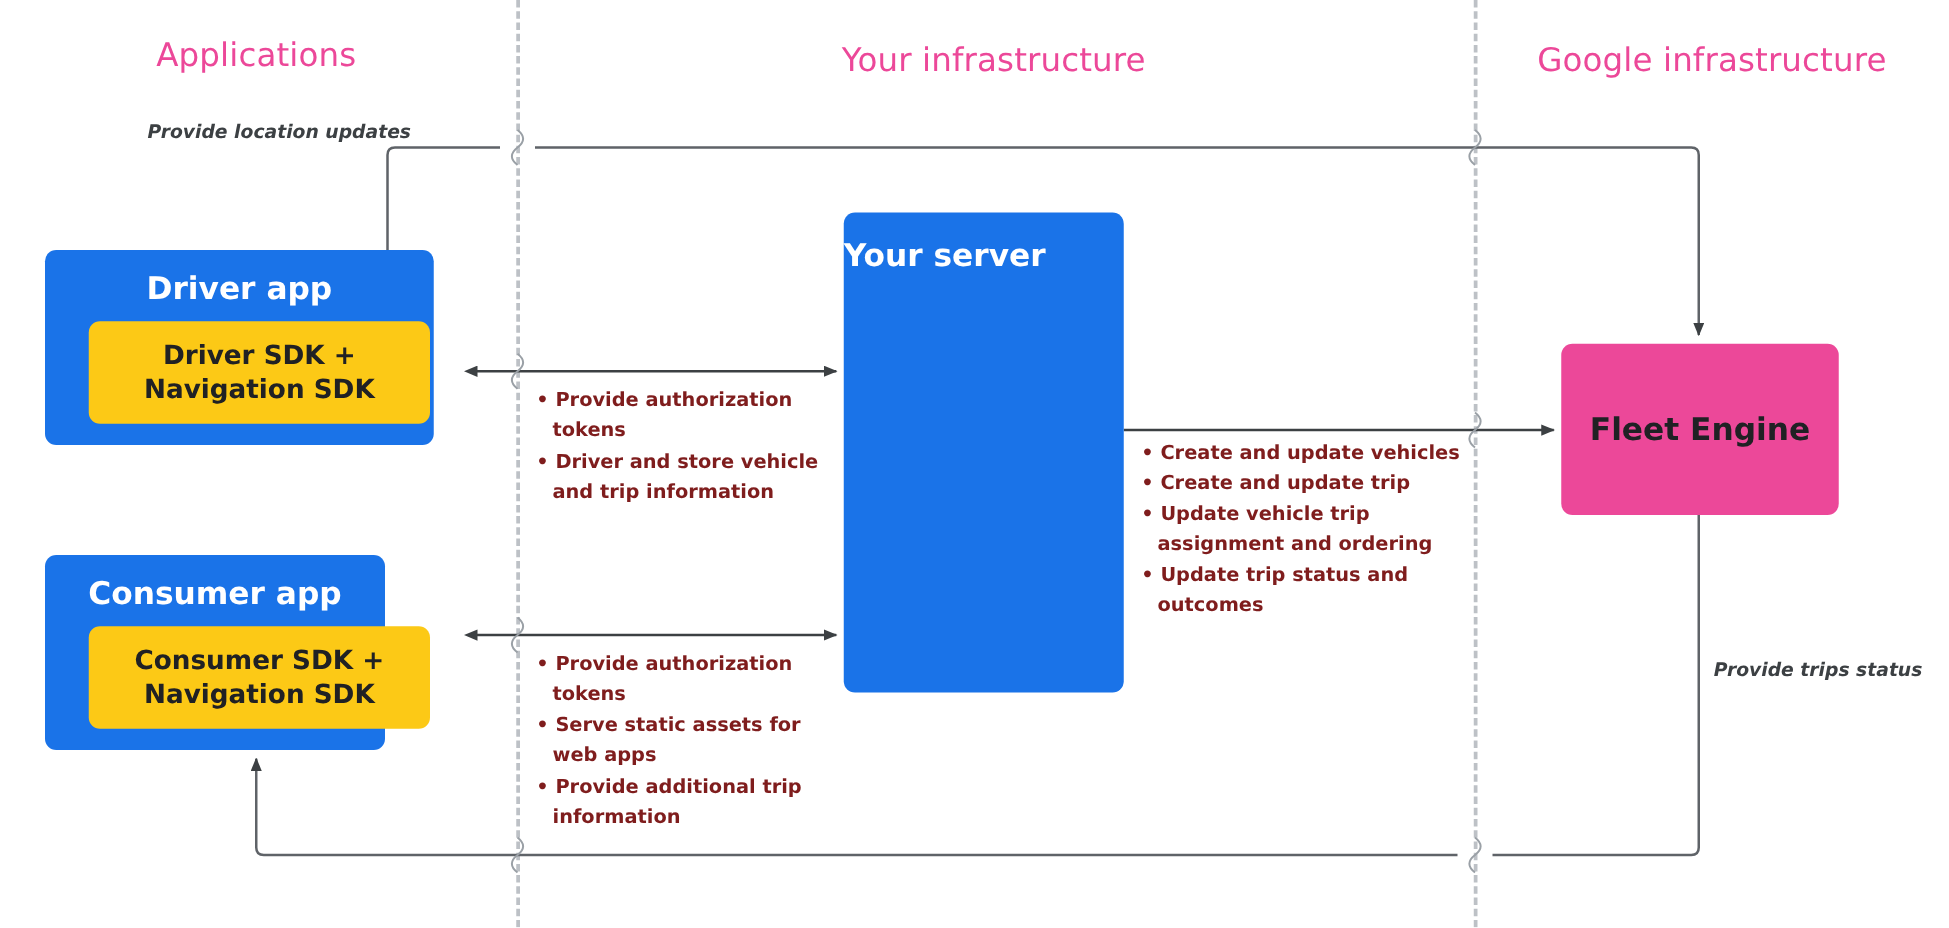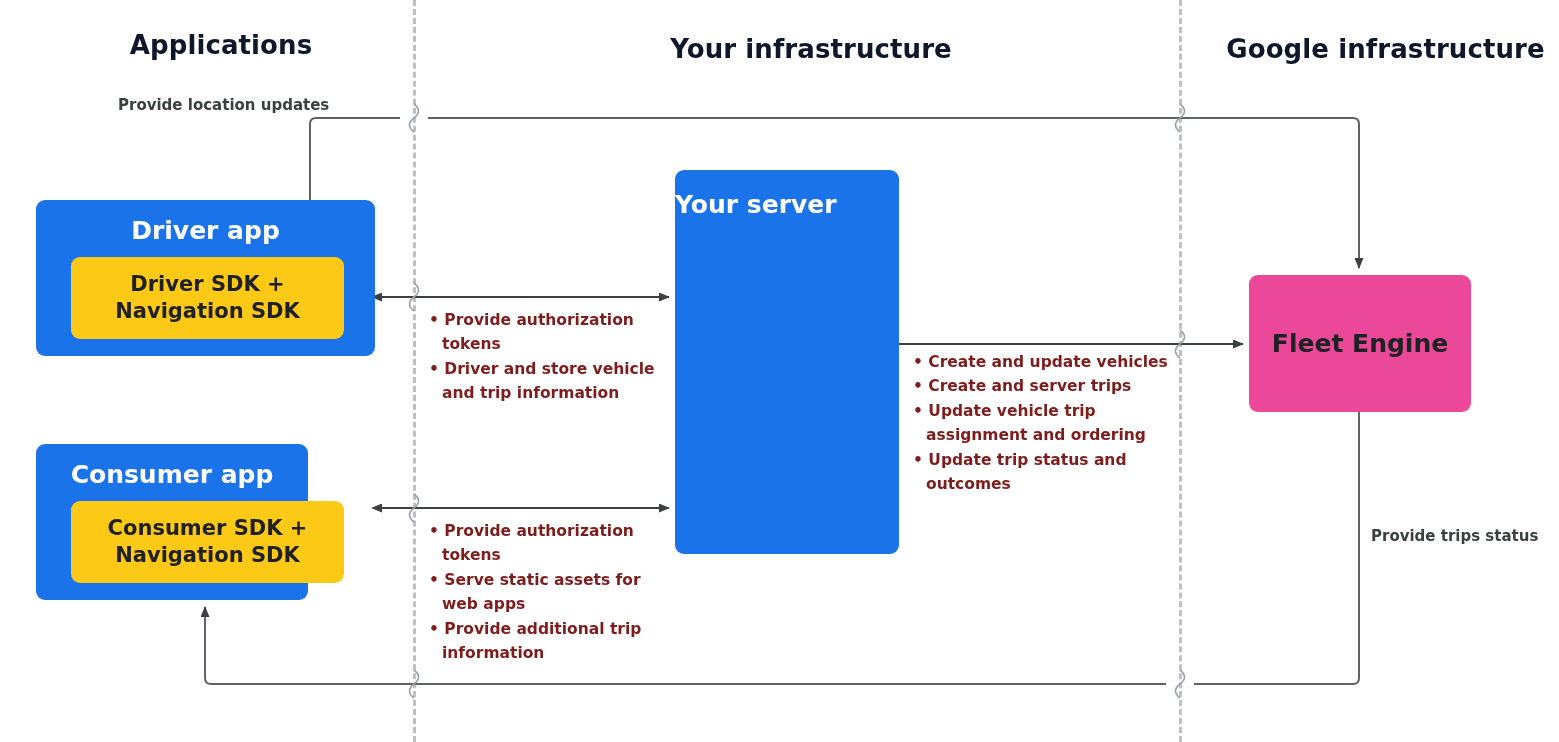--- a/index.html
+++ b/index.html
@@ -11,27 +11,26 @@
     position: relative;
     width: 1559px;
     height: 742px;
     background: #ffffff;
     font-family: "DejaVu Sans", "Liberation Sans", sans-serif;
     overflow: hidden;
   }
   
   .zone-title {
     position: absolute;
-    color: #0f172a;
+    color: #ec4899;
     font-size: 26px;
-    font-weight: 700;
+    font-weight: 400;
     white-space: nowrap;
     text-align: center;
     letter-spacing: 0.1px;
-    padding-left: 16px;
   }
   #zone-applications { left: 0px;    top: 30px; width: 410px; }
   #zone-your-infra    { left: 415px;  top: 34px; width: 760px; }
   #zone-google-infra  { left: 1180px; top: 34px; width: 379px; }
 
   
   .divider {
     position: absolute;
     top: 0;
     width: 0;
@@ -67,21 +66,21 @@
     box-sizing: border-box;
   }
   .sdk-label {
     color: #202124;
     font-size: 21px;
     font-weight: bold;
     line-height: 1.30;
     text-align: center;
   }
 
-  #driver-app   { left: 36px;  top: 200px; width: 339px; height: 156px; }
+  #driver-app   { left: 36px;  top: 200px; width: 311px; height: 156px; }
   #driver-title { top: 16px; }
   #driver-sdk   { left: 35px; top: 57px; width: 273px; height: 82px; }
 
   #consumer-app   { left: 36px;  top: 444px; width: 272px; height: 156px; }
   #consumer-title { top: 16px; }
   #consumer-sdk   { left: 35px; top: 57px; width: 273px; height: 82px; }
 
   #server-box {
     position: absolute;
     left: 675px; top: 170px; width: 224px; height: 384px;
@@ -114,20 +113,21 @@
     white-space: nowrap;
   }
 
   
   .edge-label {
     position: absolute;
     color: #3c4043;
     font-size: 15px;
     font-weight: bold;
     white-space: nowrap;
+    font-style: italic;
   }
   #label-location-updates { left: 118px;  top: 96px; }
   #label-trip-status      { left: 1371px; top: 527px; }
 
   
   .bullet-list {
     position: absolute;
     color: #7f1d1d;
     font-size: 15.5px;
     font-weight: bold;
@@ -246,18 +246,18 @@
   </div>
 
   <div class="bullet-list" id="list-consumer-server">
     <span class="bullet-item">Provide authorization tokens</span>
     <span class="bullet-item">Serve static assets for web apps</span>
     <span class="bullet-item">Provide additional trip information</span>
   </div>
 
   <div class="bullet-list" id="list-server-fleet">
     <span class="bullet-item">Create and update vehicles</span>
-    <span class="bullet-item">Create and server trips</span>
+    <span class="bullet-item">Create and update trip</span>
     <span class="bullet-item">Update vehicle trip assignment and ordering</span>
     <span class="bullet-item">Update trip status and outcomes</span>
   </div>
 
 </div>
 
 </body></html>

